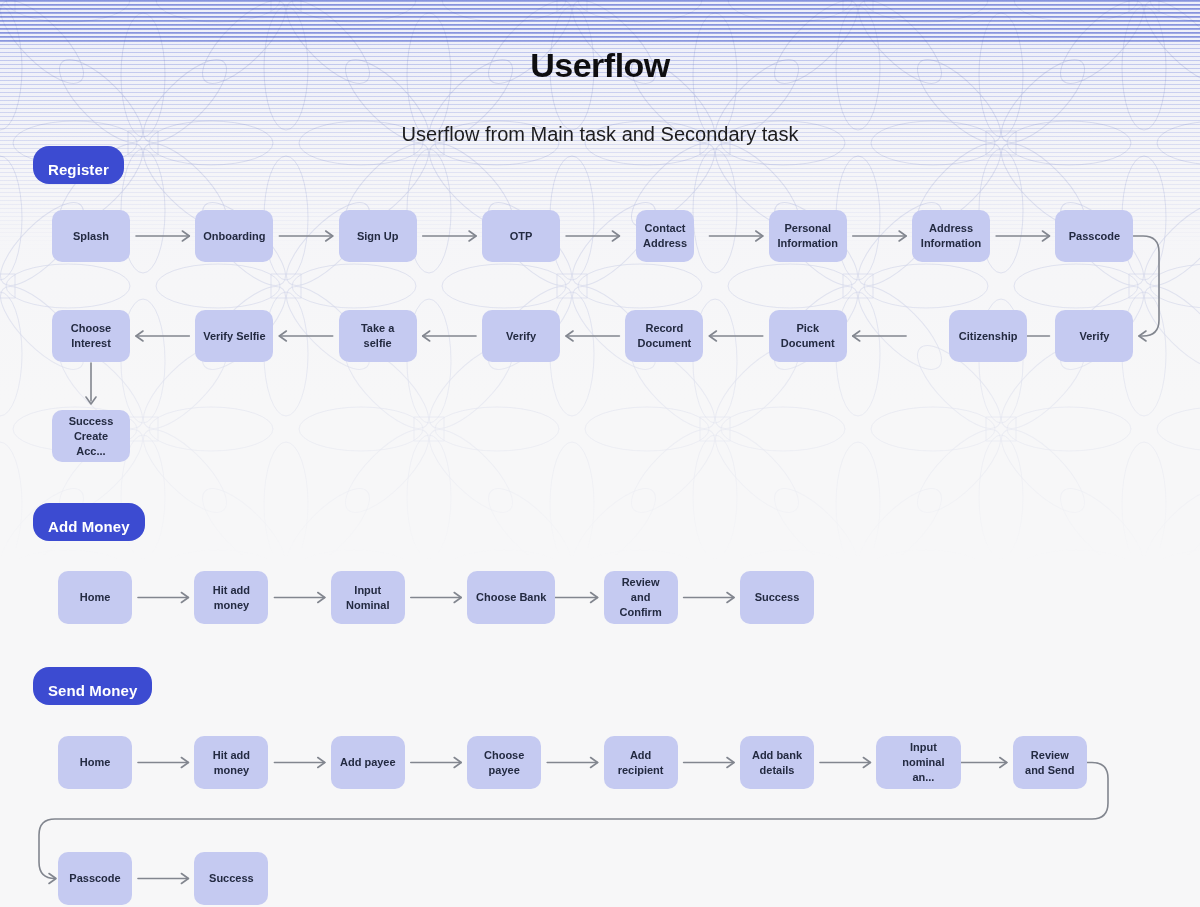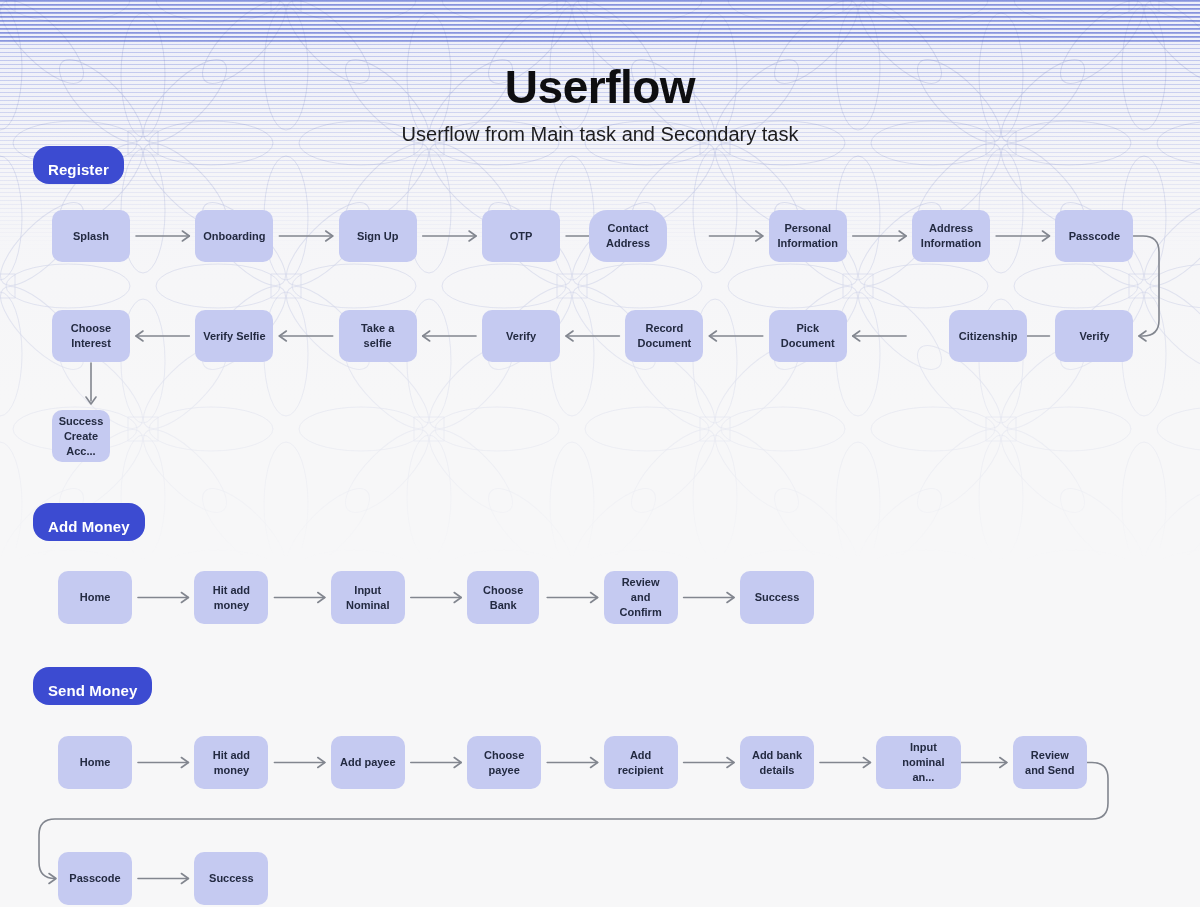--- a/index.html
+++ b/index.html
@@ -43,26 +43,25 @@
     background: repeating-linear-gradient(180deg,
       rgba(86,104,208,0.50) 0px, rgba(86,104,208,0.50) 1.8px,
       rgba(240,242,252,0.35) 1.8px, rgba(240,242,252,0.35) 4px);
   }
 
   .title {
     position: absolute;
     top: 46px; left: 0;
     width: 100%;
     text-align: center;
-    font-size: 46px;
+    font-size: 34px;
     font-weight: 700;
     letter-spacing: -0.5px;
     color: #0e0e10;
     z-index: 3;
-    margin-top: 14px;
   }
   .subtitle {
     position: absolute;
     top: 123px; left: 0;
     width: 100%;
     text-align: center;
     font-size: 20px;
     font-weight: 400;
     color: #1c1c1e;
     z-index: 3;
@@ -205,37 +204,37 @@
       <path d="M 91 363 V 401" fill="none" stroke="#82868f" stroke-width="1.6" stroke-linecap="round" stroke-linejoin="round"></path>
       <path d="M 86 397 L 91 404 L 96 397" fill="none" stroke="#82868f" stroke-width="1.6" stroke-linecap="round" stroke-linejoin="round"></path>
       <path d="M 1087 762.5 H 1092 Q 1108 762.5 1108 778.5 V 803 Q 1108 819 1092 819 H 55 Q 39 819 39 835 V 862 Q 39 878.5 55 878.5" fill="none" stroke="#82868f" stroke-width="1.6" stroke-linecap="round" stroke-linejoin="round"></path>
       <path d="M 49 873.5 L 56 878.5 L 49 883.5" fill="none" stroke="#82868f" stroke-width="1.6" stroke-linecap="round" stroke-linejoin="round"></path>
     </svg>
 
 <div class="node" style="left: 52px; top: 210px; width: 78px; height: 52px;">Splash</div>
     <div class="node" style="left: 195.35px; top: 210px; width: 78px; height: 52px;">Onboarding</div>
     <div class="node" style="left: 338.7px; top: 210px; width: 78px; height: 52px;">Sign Up</div>
     <div class="node" style="left: 482.05px; top: 210px; width: 78px; height: 52px;">OTP</div>
-    <div class="node" style="left: 589px; top: 210px; width: 78px; height: 52px; border-radius: 18px;">Contact Address</div>
+    <div class="node" style="left: 636px; top: 210px; width: 58px; height: 52px;">Contact Address</div>
     <div class="node" style="left: 768.75px; top: 210px; width: 78px; height: 52px;">Personal Information</div>
     <div class="node" style="left: 912.1px; top: 210px; width: 78px; height: 52px;">Address Information</div>
     <div class="node" style="left: 1055.45px; top: 210px; width: 78px; height: 52px;">Passcode</div>
     <div class="node" style="left: 52px; top: 310px; width: 78px; height: 52px;">Choose Interest</div>
     <div class="node" style="left: 195.35px; top: 310px; width: 78px; height: 52px;">Verify Selfie</div>
     <div class="node" style="left: 338.7px; top: 310px; width: 78px; height: 52px;">Take a selfie</div>
     <div class="node" style="left: 482.05px; top: 310px; width: 78px; height: 52px;">Verify</div>
     <div class="node" style="left: 625.4px; top: 310px; width: 78px; height: 52px;">Record Document</div>
     <div class="node" style="left: 768.75px; top: 310px; width: 78px; height: 52px;">Pick Document</div>
     <div class="node" style="left: 912.1px; top: 310px; width: 78px; height: 52px; margin-left: 37px;">Citizenship</div>
     <div class="node" style="left: 1055.45px; top: 310px; width: 78px; height: 52px;">Verify</div>
-    <div class="node" style="left: 52px; top: 410px; width: 58px; height: 52px; text-align: center;">Success Create Acc...</div>
+    <div class="node" style="left: 52px; top: 410px; width: 78px; height: 52px; text-align: center;">Success Create Acc...</div>
     <div class="node" style="left: 58px; top: 571px; width: 74px; height: 53px;">Home</div>
     <div class="node" style="left: 194.4px; top: 571px; width: 74px; height: 53px;">Hit add money</div>
     <div class="node" style="left: 330.8px; top: 571px; width: 74px; height: 53px;">Input Nominal</div>
-    <div class="node" style="left: 467.2px; top: 571px; width: 72px; height: 53px; border-radius: 10px;">Choose Bank</div>
+    <div class="node" style="left: 467.2px; top: 571px; width: 88px; height: 53px; border-radius: 10px;">Choose Bank</div>
     <div class="node" style="left: 603.6px; top: 571px; width: 74px; height: 53px;">Review and Confirm</div>
     <div class="node" style="left: 740px; top: 571px; width: 74px; height: 53px;">Success</div>
     <div class="node" style="left: 58px; top: 736px; width: 74px; height: 53px;">Home</div>
     <div class="node" style="left: 194.4px; top: 736px; width: 74px; height: 53px;">Hit add money</div>
     <div class="node" style="left: 330.8px; top: 736px; width: 74px; height: 53px;">Add payee</div>
     <div class="node" style="left: 467.2px; top: 736px; width: 74px; height: 53px;">Choose payee</div>
     <div class="node" style="left: 603.6px; top: 736px; width: 74px; height: 53px;">Add recipient</div>
     <div class="node" style="left: 740px; top: 736px; width: 74px; height: 53px;">Add bank details</div>
     <div class="node" style="left: 876.4px; top: 736px; width: 85px; height: 53px; padding-left: 16px;">Input nominal an...</div>
     <div class="node" style="left: 1012.8px; top: 736px; width: 74px; height: 53px;">Review and Send</div>

